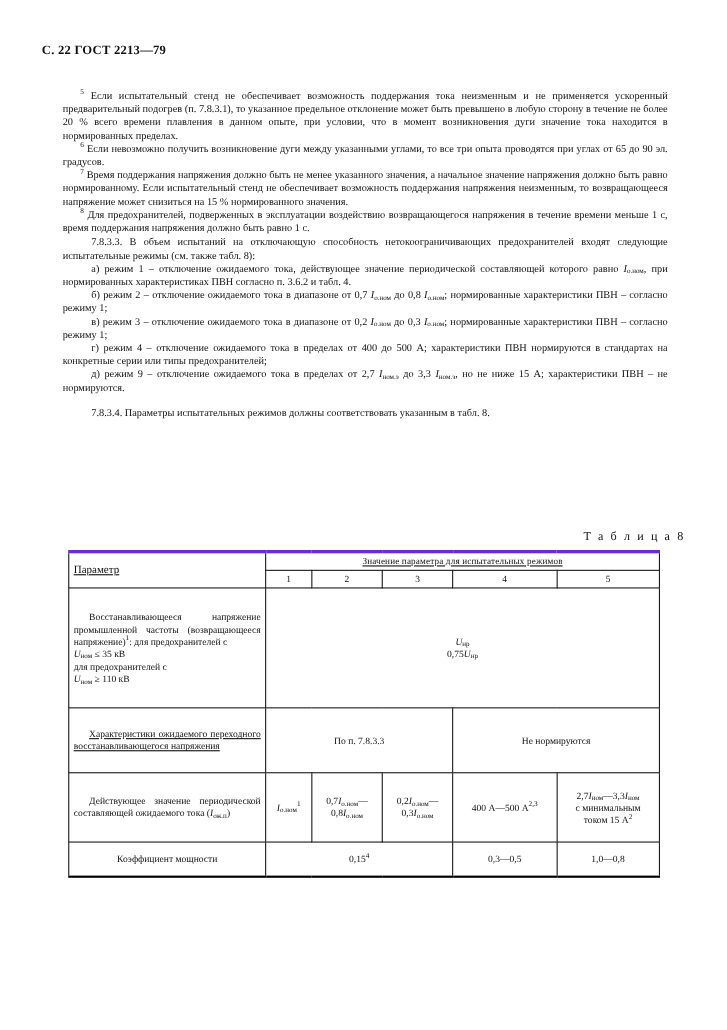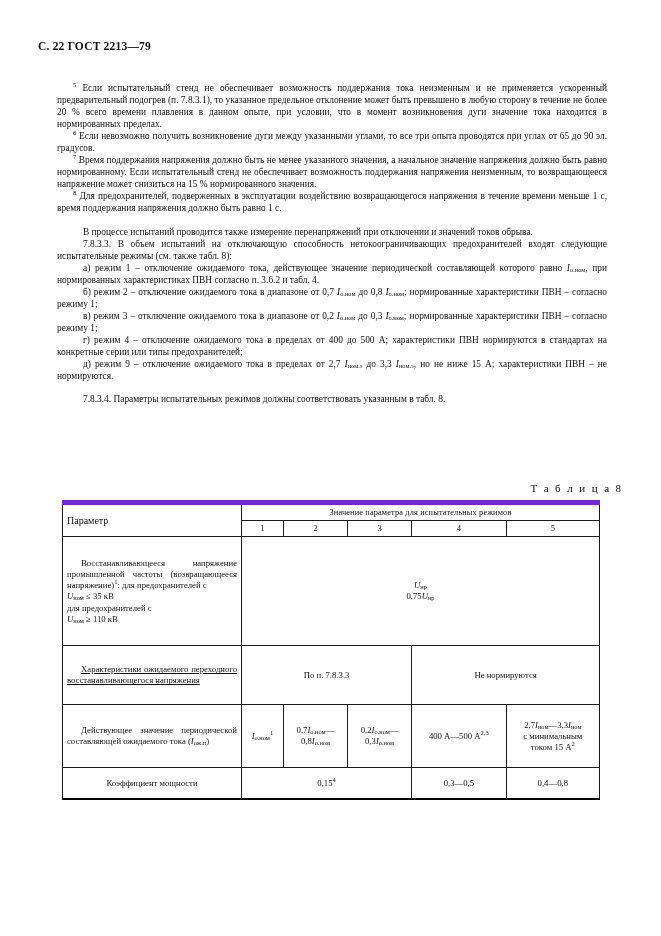--- a/index.html
+++ b/index.html
@@ -83,21 +83,21 @@
     width: 538px;
     font-size: 8.7px;
     line-height: 11.2px;
   }
   table.gost td, table.gost th {
     border: 1px solid #1a1a1a;
     padding: 2px 4px;
     vertical-align: middle;
     font-weight: normal;
   }
-  table.gost tr.hdr-top th { border-top: 5px solid #6d28d9; }
+  table.gost tr.hdr-top th { border-top: 3px solid #6d28d9; text-decoration: underline; }
   table.gost tr.last-row td { border-bottom: 2px solid #000; }
   .c-param {
     width: 170px;
     text-align: justify;
     vertical-align: top;
     padding: 6px 8px 6px 8px;
   }
   .c-param.mid { vertical-align: middle; }
   .c-param p { text-indent: 14px; margin: 0; }
   .c-param p.flat { text-indent: 0; }
@@ -137,21 +137,20 @@
   <div class="body-text">
 
     <p><sup>5</sup> <span>Если испытательный стенд не обеспечивает возможность поддержания тока неизменным и не применяется ускоренный предварительный подогрев (п. 7.8.3.1), то указанное предельное отклонение может быть превышено в любую сторону в течение не более 20 % всего времени плавления в данном опыте, при условии, что в момент возникновения дуги значение тока находится в нормированных пределах.</span></p>
 
     <p><sup>6</sup> <span>Если невозможно получить возникновение дуги между указанными углами, то все три опыта проводятся при углах от 65 до 90 эл. градусов.</span></p>
 
     <p><sup>7</sup> <span>Время поддержания напряжения должно быть не менее указанного значения, а начальное значение напряжения должно быть равно нормированному. Если испытательный стенд не обеспечивает возможность поддержания напряжения неизменным, то возвращающееся напряжение может снизиться на 15 % нормированного значения.</span></p>
 
     <p><sup>8</sup> <span>Для предохранителей, подверженных в эксплуатации воздействию возвращающегося напряжения в течение времени меньше 1 с, время поддержания напряжения должно быть равно 1 с.</span></p>
 
-    <p class="gap indent-big">В процессе испытаний проводится также измерение перенапряжений при отключении и значений токов обрыва.</p>
 
     <p class="indent-big">7.8.3.3. В объем испытаний на отключающую способность нетокоограничивающих предохранителей входят следующие испытательные режимы (см. также табл. 8):</p>
 
     <p class="indent-big"><span>а)  режим 1 – отключение ожидаемого тока, действующее значение периодической составляющей которого равно </span><i>I</i><sub>о.ном</sub><span>, при нормированных характеристиках ПВН согласно п. 3.6.2 и табл. 4.</span></p>
 
 
     <p class="indent-big"><span>б)  режим 2 – отключение ожидаемого тока в диапазоне от 0,7 </span><i>I</i><sub>о.ном</sub><span> до 0,8 </span><i>I</i><sub>о.ном</sub><span>; нормированные характеристики ПВН – согласно режиму 1;</span></p>
 
     <p class="indent-big"><span>в)  режим 3 – отключение ожидаемого тока в диапазоне от 0,2 </span><i>I</i><sub>о.ном</sub><span> до 0,3 </span><i>I</i><sub>о.ном</sub><span>; нормированные характеристики ПВН – согласно режиму 1;</span></p>
 
@@ -236,20 +235,20 @@
         </tr>
 
         <tr class="last-row">
           <td class="c-param mid" style="height:26px; text-align:center;">
             <p class="flat">Коэффициент мощности</p>
           </td>
           <td class="cell-center-mid" colspan="3">
             <span class="nowrap"><span>0,15</span><sup>4</sup></span>
           </td>
           <td class="cell-center-mid">0,3—0,5</td>
-          <td class="cell-center-mid">0,4—0,8</td>
+          <td class="cell-center-mid">1,0—0,8</td>
         </tr>
 
       </tbody>
     </table>
   </div>
 
 </div>
 
 </body></html>

